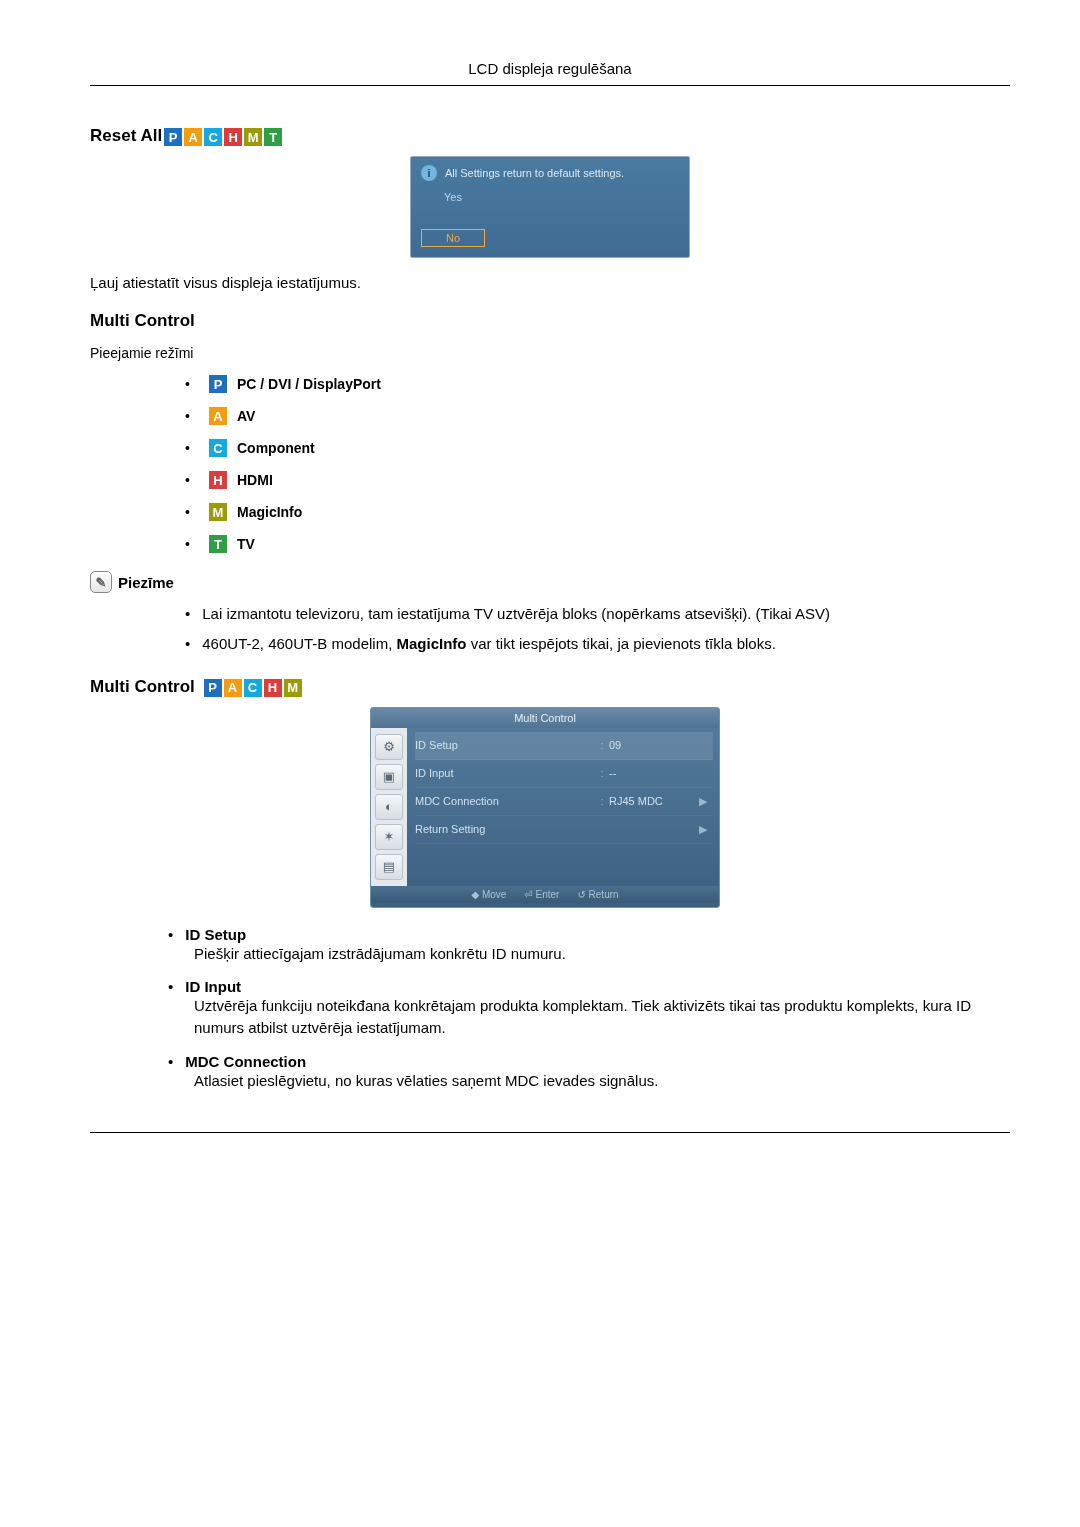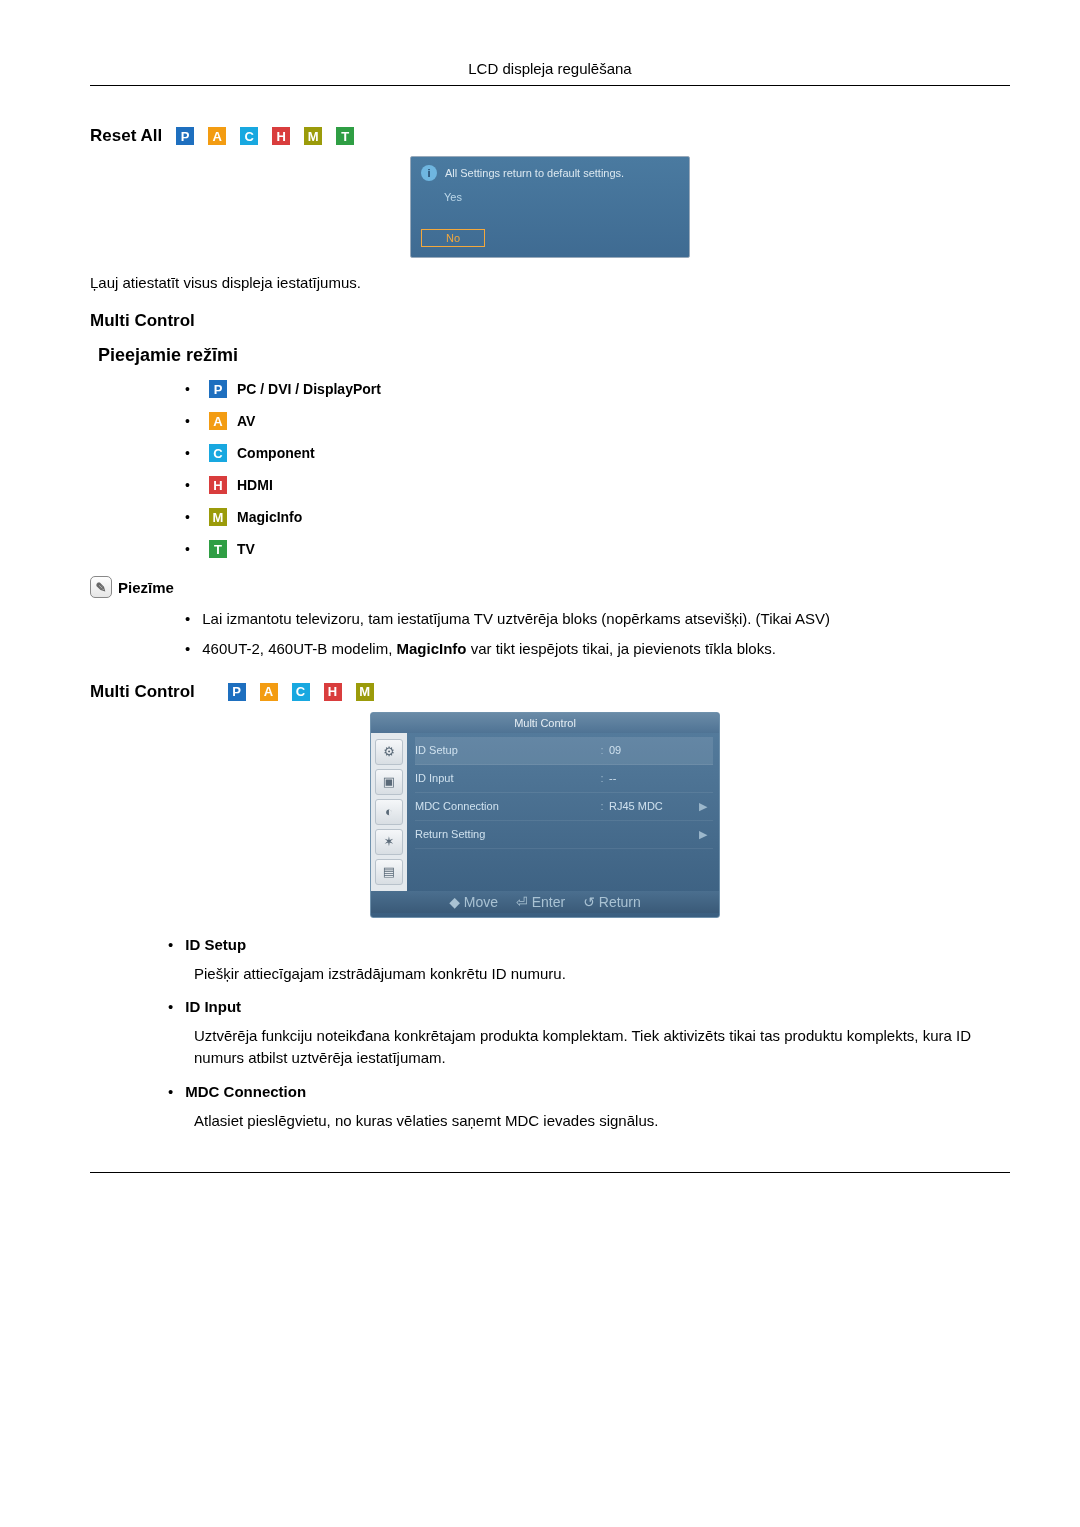--- a/index.html
+++ b/index.html
@@ -29,27 +29,27 @@
     border-top: 1px solid #000;
     margin-top: 40px;
   }
   .indent-1 { margin-left: 78px; }
   .indent-2 { margin-left: 95px; }
   .section-heading {
     font-weight: bold;
     font-size: 17px;
     margin: 18px 0 10px 0;
     display: flex;
-    align-items: center;
-    gap: 14px;
+    align-items: flex-end;
+    gap: 2px;
   }
   .sub-heading {
-    font-weight: bold;
-    font-size: 18px;
-    margin: 14px 0 10px 8px;
+    font-weight: normal;
+    font-size: 14px;
+    margin: 14px 0 10px 0;
   }
   .mode-badge {
     display: inline-flex;
     align-items: center;
     justify-content: center;
     width: 18px;
     height: 18px;
     font-weight: bold;
     font-size: 13px;
     color: #fff;
@@ -197,37 +197,37 @@
     background: rgba(255,255,255,0.1);
   }
   .osd-label { flex:1; }
   .osd-colon { width:14px; text-align:center; color:#9cb8cc; }
   .osd-val { width:90px; color:#cfe1ee; }
   .osd-arrow { width:14px; color:#9cb8cc; }
   .osd-footer {
     display:flex; gap:18px; justify-content:center;
     background: linear-gradient(#4b6f8f,#3a5a78);
     padding:3px 0;
-    font-size:14px;
+    font-size:10px;
     color:#a9c2d3;
   }
   .desc-list {
     list-style:none;
   }
   .desc-list > li {
     margin: 14px 0 6px 0;
   }
   .desc-list .dl-head {
     display:flex; gap:12px; font-weight:bold;
   }
   .desc-list .dl-head::before {
     content:"•"; font-weight:normal;
   }
   .desc-list .dl-body {
-    margin: 10px 0 4px 26px;
+    margin: 0 0 4px 26px;
     line-height:1.45;
   }
   b.inline-b { font-weight:bold; }
 </style>
 </head>
 <body>
 
 <div class="page">
 
   <div class="header-title">LCD displeja regulēšana</div>

